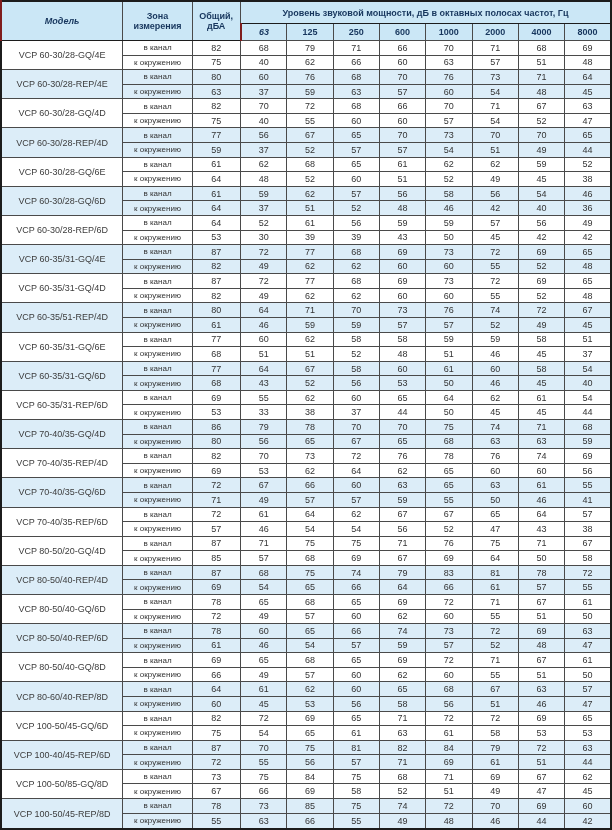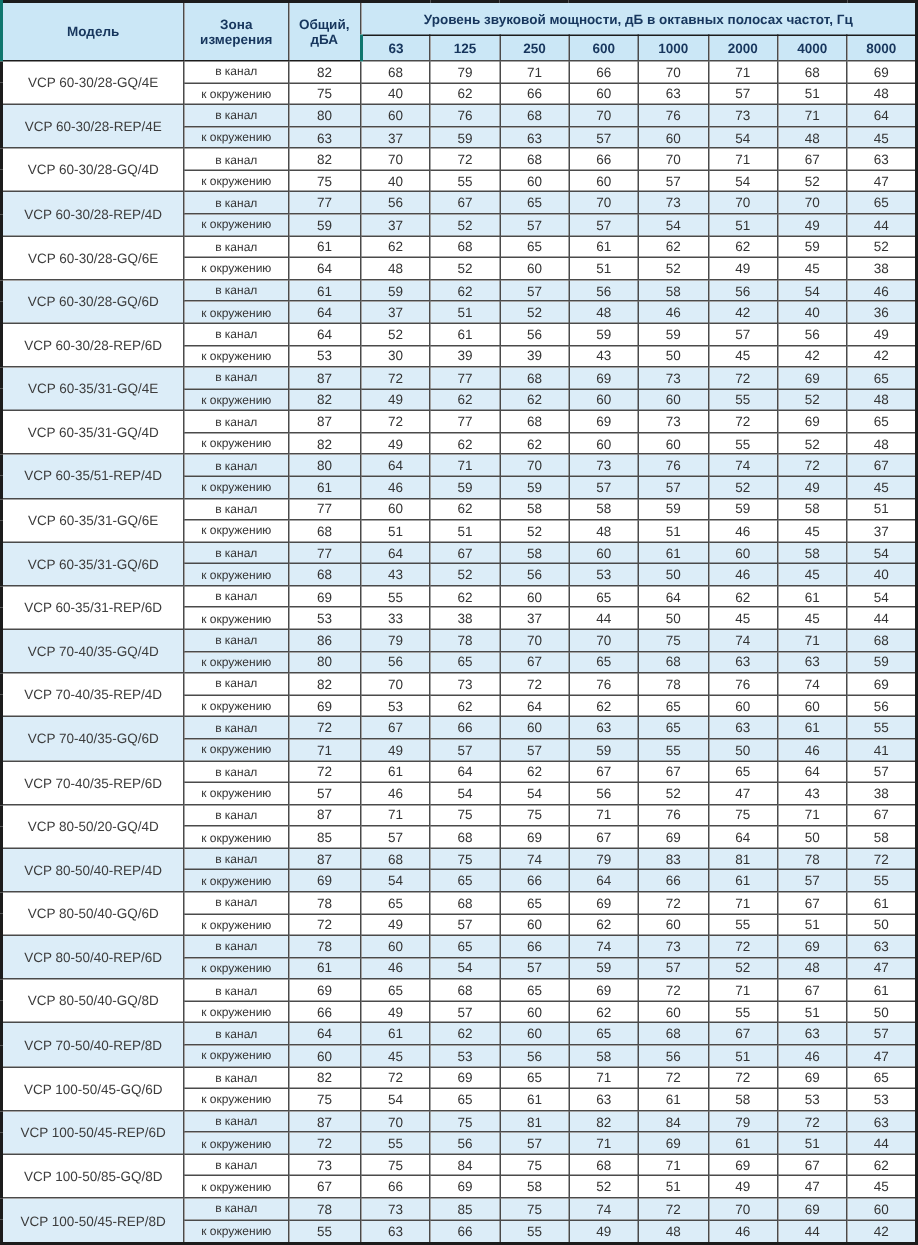--- a/index.html
+++ b/index.html
@@ -16,21 +16,21 @@
   th.h-span{font-size:9px;height:21px;}
   th.h-freq{font-size:9px;height:16px;border-top:1.5px solid #1c1c1c;}
   thead tr.r1 th{border-bottom:1.5px solid #1c1c1c;}
   tbody td{font-size:9px;color:#333;text-align:center;vertical-align:middle;height:13px;}
   tbody td.model-cell{font-size:9px;color:#3c3c3c;background:#fff;}
   tbody tr.shaded td{background:#dcedf8;}
   tbody td.zone-cell{font-size:8px;}
   tbody tr.group-start td{border-top:1.8px solid #161616;}
   tbody tr td{border-top:1px solid #6e6e6e;}
   tbody td.model-cell{border-left:2px solid #1c1c1c;margin-top:45px;}
-  thead th:first-child{border-left:2px solid #0f766e;}
+  thead th:first-child{border-left:2px solid #7f1d1d;font-style:italic;}
 </style>
 </head>
 <body>
 
 <div class="page">
   <table class="acoustic">
     <colgroup>
       <col class="c-model">
         <col class="c-zone">
         <col class="c-total">
@@ -606,21 +606,21 @@
           <td class="level-cell">49</td>
           <td class="level-cell">57</td>
           <td class="level-cell">60</td>
           <td class="level-cell">62</td>
           <td class="level-cell">60</td>
           <td class="level-cell">55</td>
           <td class="level-cell">51</td>
           <td class="level-cell">50</td>
         </tr>
         <tr class="shaded group-start">
-          <td class="model-cell" rowspan="2">VCP 70-50/40-REP/8D</td>
+          <td class="model-cell" rowspan="2">VCP 80-60/40-REP/8D</td>
           <td class="zone-cell">в канал</td>
           <td class="total-cell">64</td>
           <td class="level-cell">61</td>
           <td class="level-cell">62</td>
           <td class="level-cell">60</td>
           <td class="level-cell">65</td>
           <td class="level-cell">68</td>
           <td class="level-cell">67</td>
           <td class="level-cell">63</td>
           <td class="level-cell">57</td>
@@ -656,21 +656,21 @@
           <td class="level-cell">54</td>
           <td class="level-cell">65</td>
           <td class="level-cell">61</td>
           <td class="level-cell">63</td>
           <td class="level-cell">61</td>
           <td class="level-cell">58</td>
           <td class="level-cell">53</td>
           <td class="level-cell">53</td>
         </tr>
         <tr class="shaded group-start">
-          <td class="model-cell" rowspan="2">VCP 100-50/45-REP/6D</td>
+          <td class="model-cell" rowspan="2">VCP 100-40/45-REP/6D</td>
           <td class="zone-cell">в канал</td>
           <td class="total-cell">87</td>
           <td class="level-cell">70</td>
           <td class="level-cell">75</td>
           <td class="level-cell">81</td>
           <td class="level-cell">82</td>
           <td class="level-cell">84</td>
           <td class="level-cell">79</td>
           <td class="level-cell">72</td>
           <td class="level-cell">63</td>

